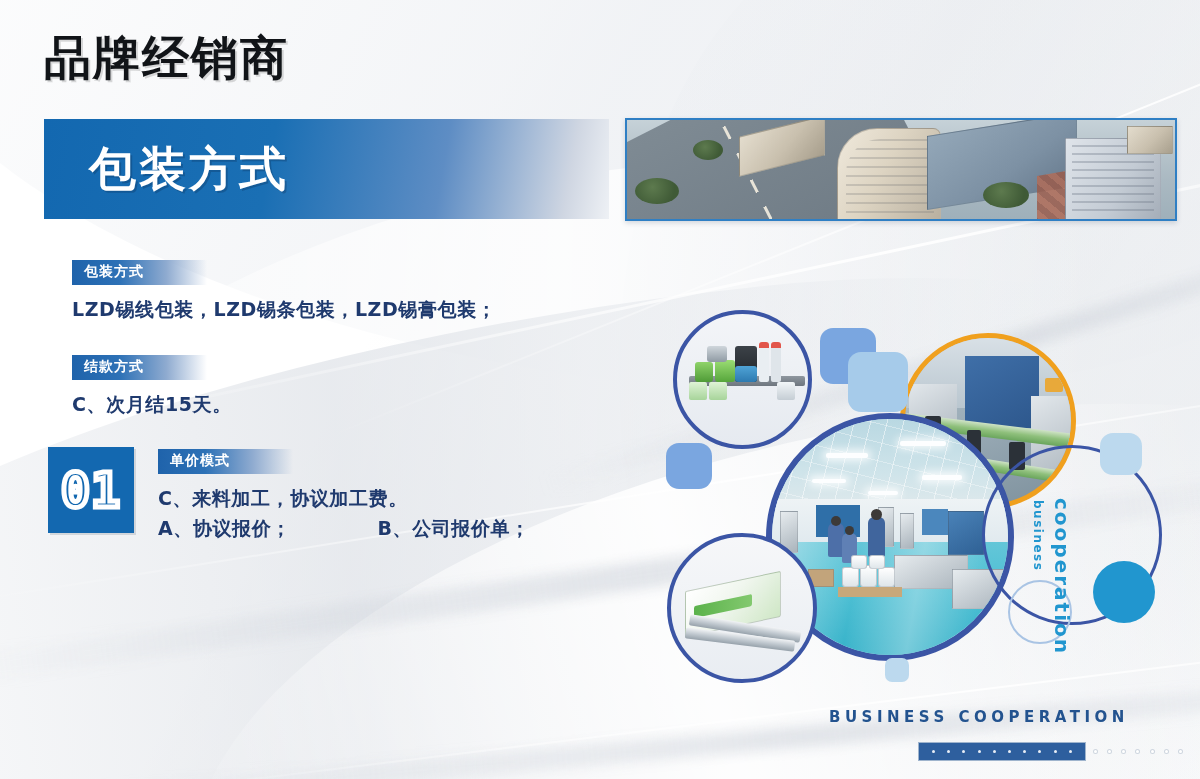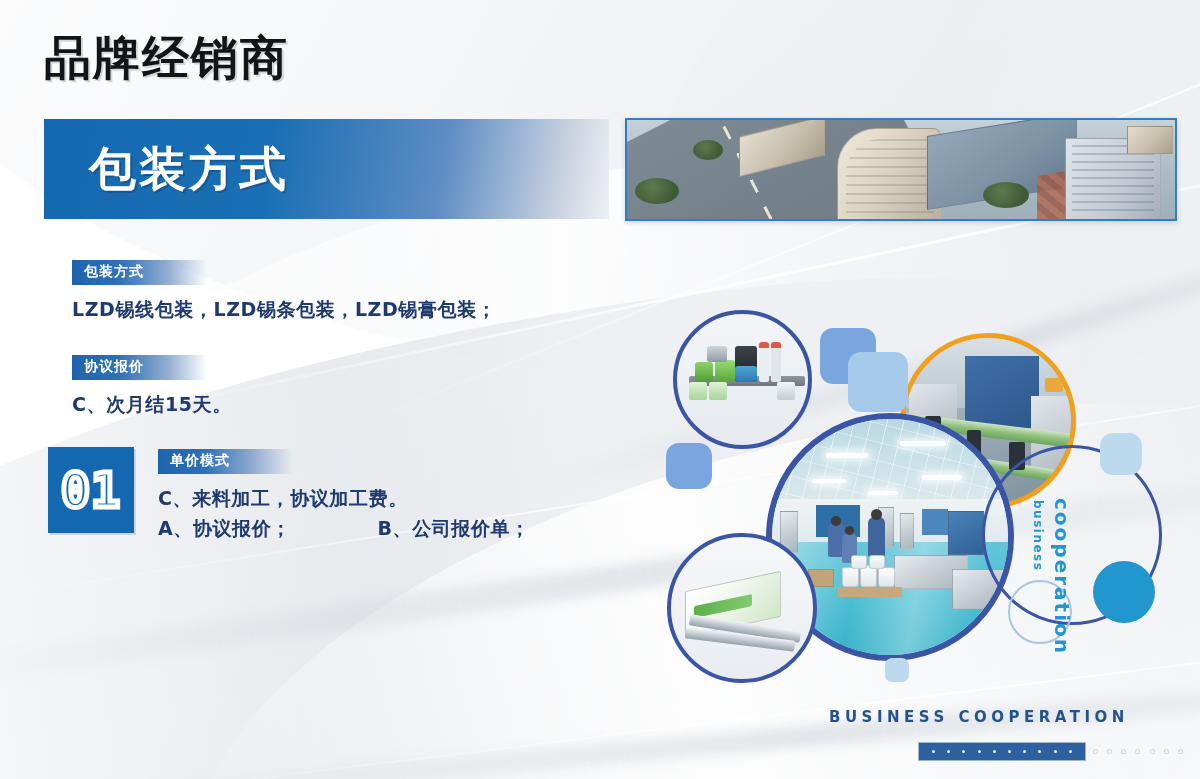--- a/index.html
+++ b/index.html
@@ -385,21 +385,21 @@
       <div class="item-body">
         <div class="tag">包装方式</div>
         <div class="lines">
           <div class="line">LZD锡线包装，LZD锡条包装，LZD锡膏包装；</div>
         </div>
       </div>
     </div>
 
     <div class="item item-02">
       <div class="item-body">
-        <div class="tag">协议报价</div>
+        <div class="tag">结款方式</div>
         <div class="lines">
           <div class="line">C、次月结15天。</div>
         </div>
       </div>
     </div>
 
     <div class="item item-03">
       <div class="badge">
         <span>01</span>
       </div>

